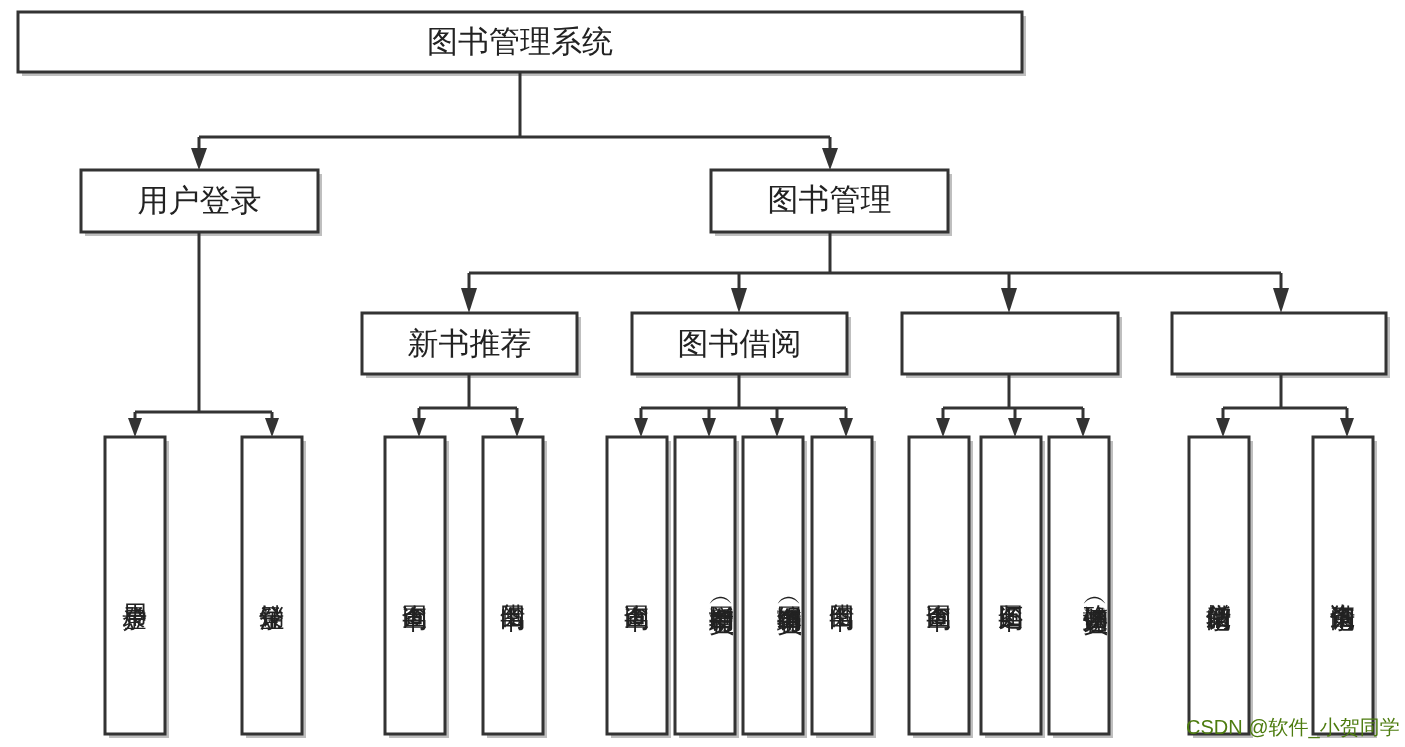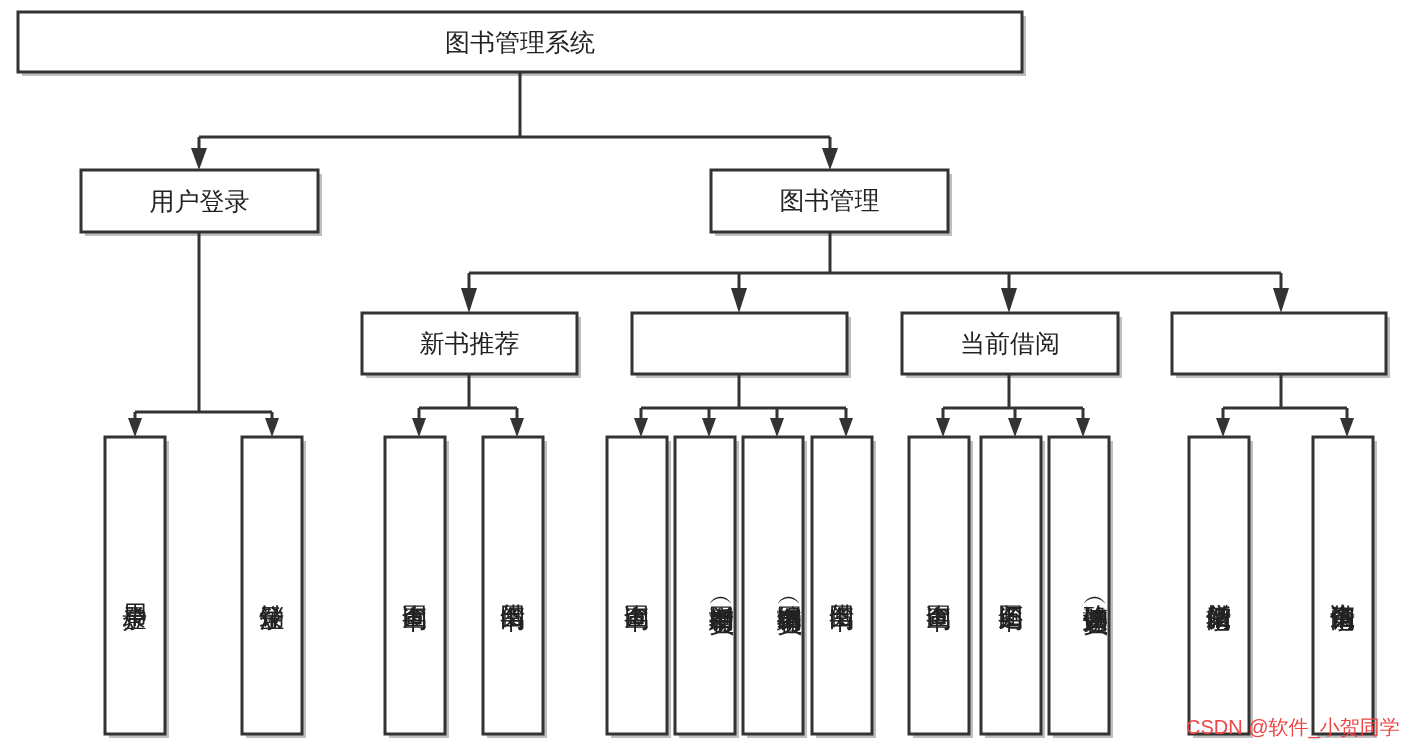--- a/index.html
+++ b/index.html
@@ -43,21 +43,21 @@
   .arrowhead {
     fill: #333333;
     stroke: none;
   }
   .node-label-h {
     position: absolute;
     display: flex;
     align-items: center;
     justify-content: center;
     color: #222222;
-    font-size: 25px;
+    font-size: 31px;
     font-family: "Liberation Sans", "DejaVu Sans", sans-serif;
     letter-spacing: 0px;
     white-space: nowrap;
     pointer-events: none;
   }
   .node-label-v {
     position: absolute;
     display: flex;
     align-items: center;
     justify-content: center;
@@ -70,21 +70,21 @@
     letter-spacing: 1px;
     white-space: normal;
     pointer-events: none;
     overflow: visible;
   }
   .watermark {
     position: absolute;
     left: 1186px;
     top: 714px;
     font-size: 20px;
-    color: #ef4444;
+    color: #4d7c0f;
     font-family: "Liberation Sans", "DejaVu Sans", sans-serif;
     white-space: nowrap;
     pointer-events: none;
   }
 </style>
 </head>
 <body>
 
 <div id="diagram-root">
 
@@ -228,22 +228,22 @@
   </svg>
 
   <div class="node-label-h" style="left:18px; top:12px; width:1004px; height:60px;">图书管理系统</div>
 
   <div class="node-label-h" style="left:81px; top:170px; width:237px; height:62px;">用户登录</div>
 
   <div class="node-label-h" style="left:711px; top:170px; width:237px; height:60px;">图书管理</div>
 
   <div class="node-label-h" style="left:362px; top:313px; width:215px; height:61px;border-radius:13px;">新书推荐</div>
 
-
-  <div class="node-label-h" style="left:902px; top:313px; width:216px; height:61px;">当前借阅</div>
+  <div class="node-label-h" style="left:632px; top:313px; width:215px; height:61px;">图书借阅</div>
+
 
 
   <div class="node-label-v" style="left:105px; top:437px; width:60px; height:297px;">用户登录</div>
   <div class="node-label-v" style="left:242px; top:437px; width:60px; height:297px;">注销登录</div>
 
   <div class="node-label-v" style="left:385px; top:437px; width:60px; height:297px;">查询图书</div>
   <div class="node-label-v" style="left:483px; top:437px; width:60px; height:297px;">借阅图书</div>
 
   <div class="node-label-v" style="left:607px; top:437px; width:60px; height:297px;">查询图书</div>
   <div class="node-label-v" style="left:675px; top:437px; width:60px; height:297px; align-items:flex-start; padding-top:8px; box-sizing:border-box;">新增图书（管理员）</div>

